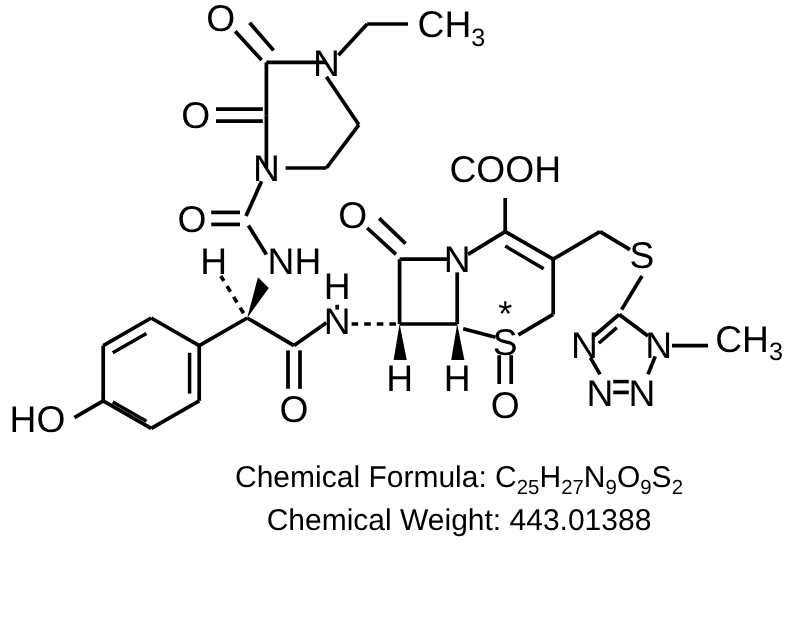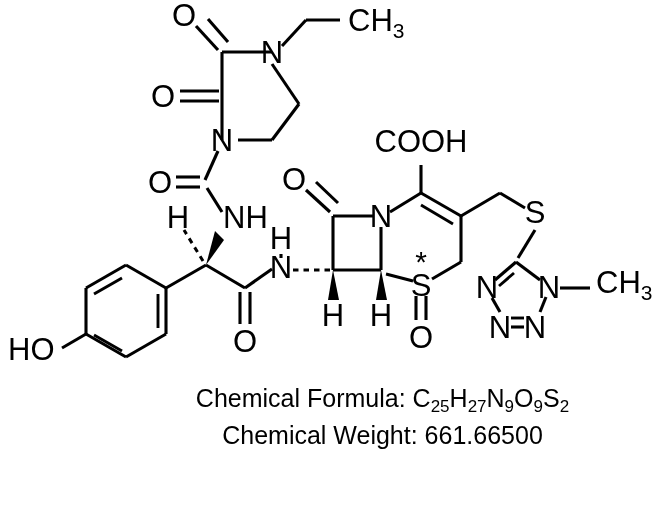--- a/index.html
+++ b/index.html
@@ -176,15 +176,15 @@
     <text class="atom" x="596" y="293"><tspan>CH</tspan><tspan class="atom-sub" dy="7">3</tspan></text>
 
   </svg>
 </div>
 
 <div id="caption-block">
   <div class="caption-line">
     <span>Chemical Formula: </span><span><span>C</span><span class="sub">25</span><span>H</span><span class="sub">27</span><span>N</span><span class="sub">9</span><span>O</span><span class="sub">9</span><span>S</span><span class="sub">2</span></span>
   </div>
   <div class="caption-line">
-    <span>Chemical Weight: </span><span>661.66500</span>
+    <span>Chemical Weight: </span><span>443.01388</span>
   </div>
 </div>
 
 </body></html>

